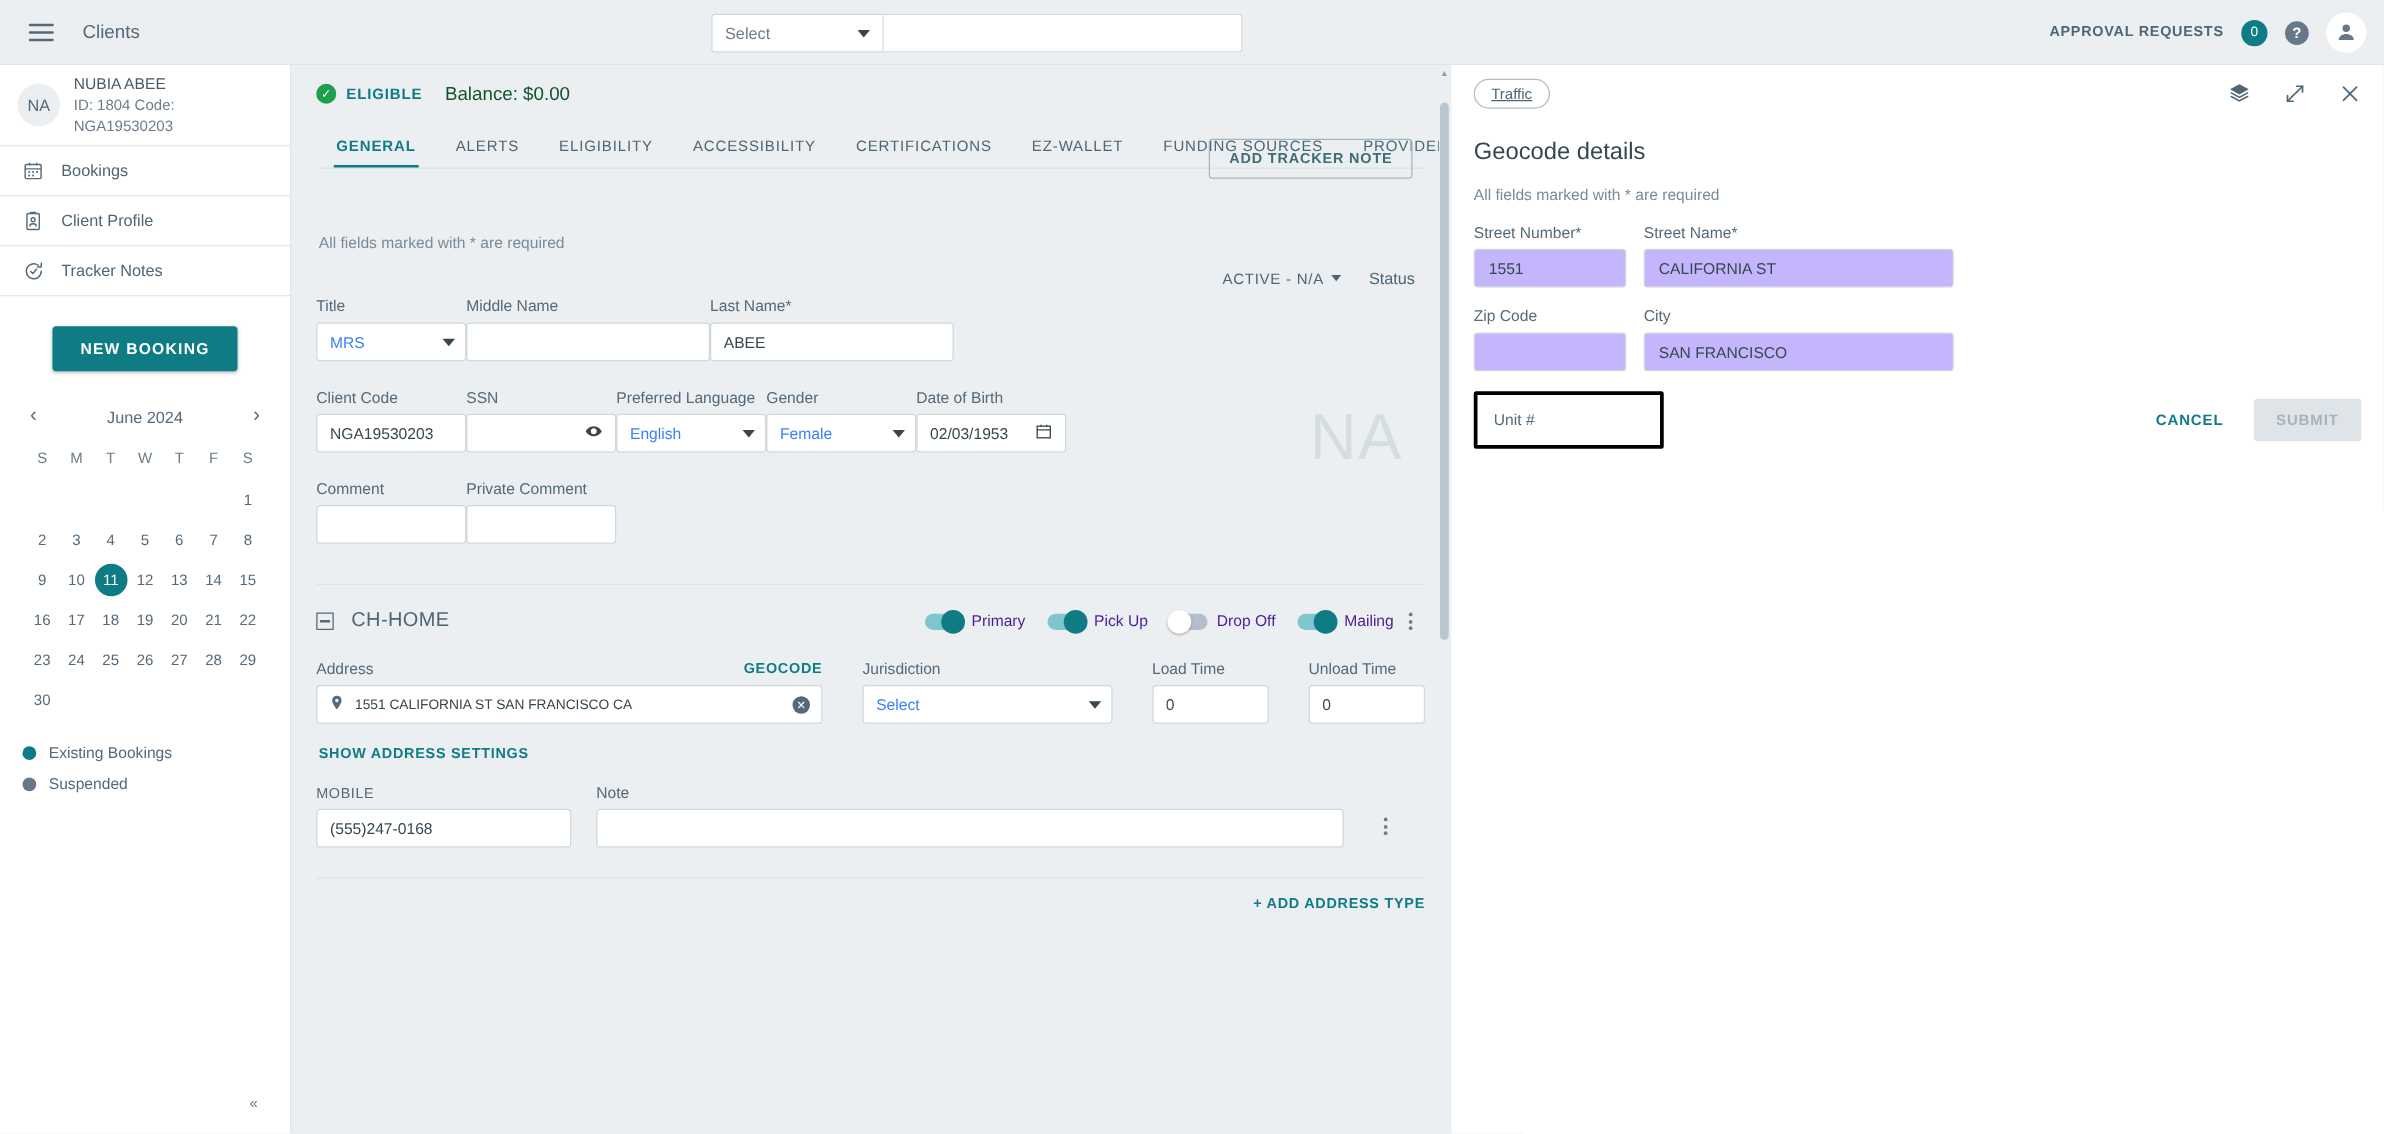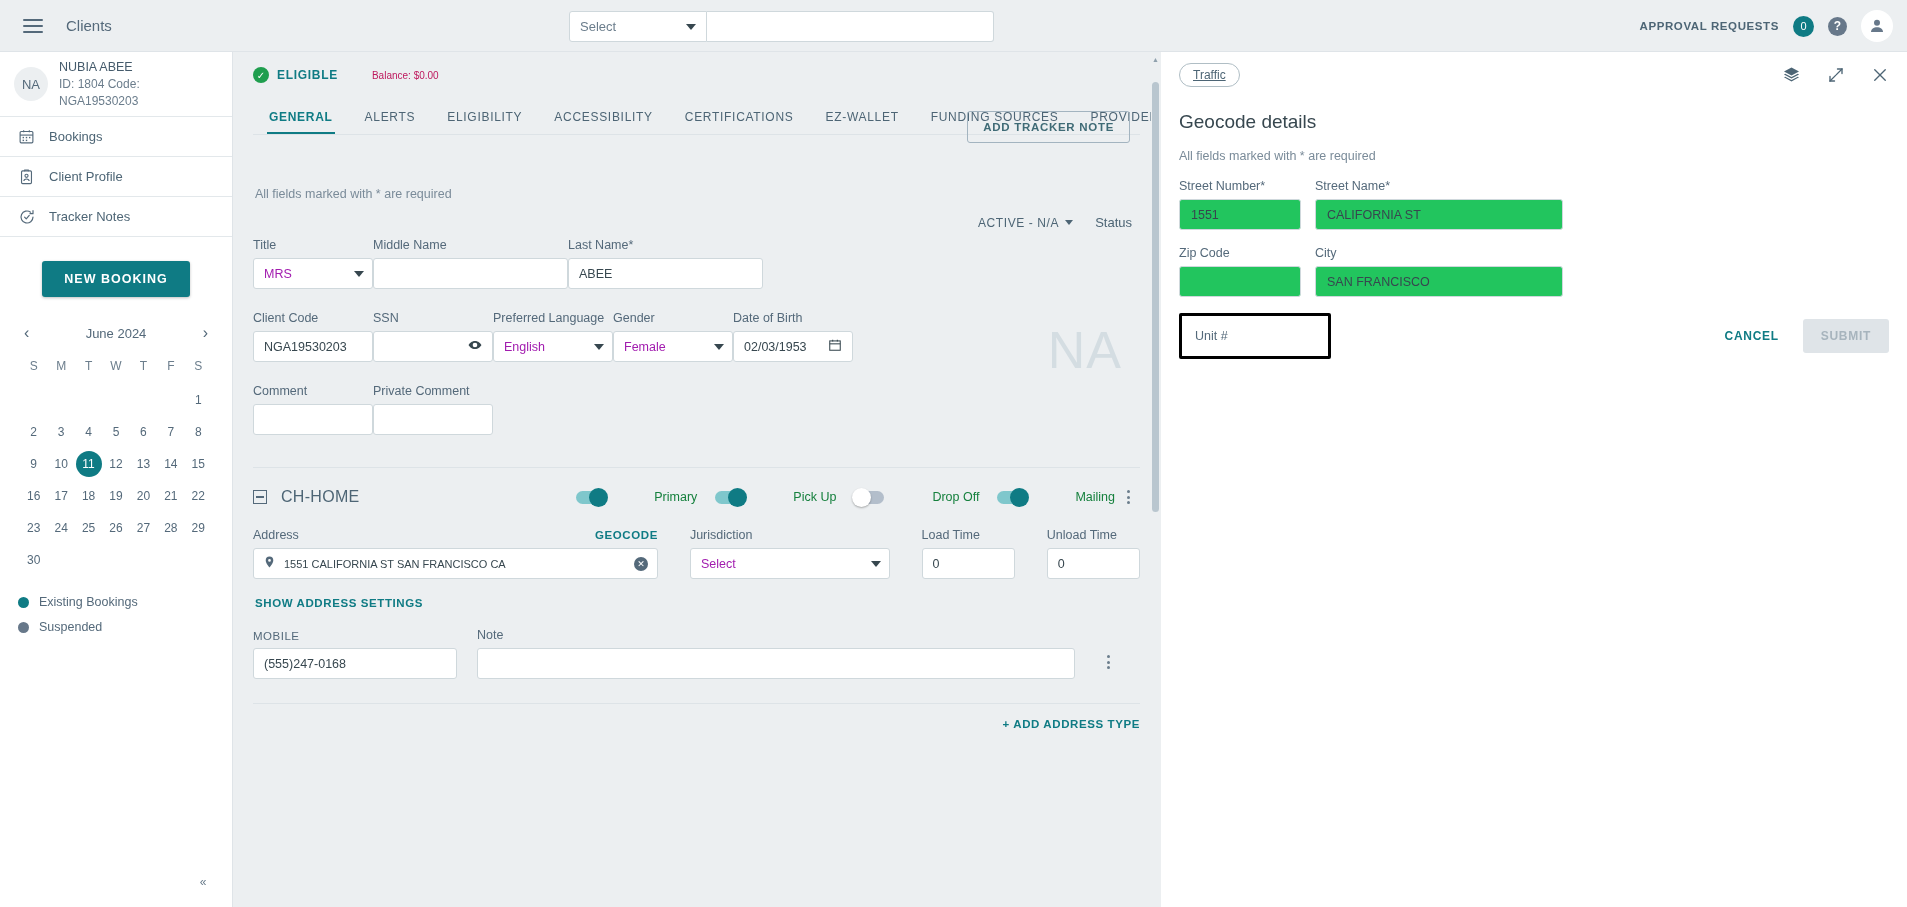--- a/index.html
+++ b/index.html
@@ -125,21 +125,21 @@
     position: absolute; left: 233px; top: 52px; width: 927px; height: 855px;
     background: #eceff1; overflow: hidden;
   }
   .main-inner { padding: 0 20px; }
   .elig-row { display: flex; align-items: center; height: 46px; padding-left: 0px; }
   .check-ic {
     width: 16px; height: 16px; border-radius: 50%; background: #1f9e4e; color: #fff;
     font-size: 10px; display: flex; align-items: center; justify-content: center; flex: 0 0 auto;
   }
   .elig-txt { font-size: 12px; letter-spacing: 0.7px; color: #0f7b84; margin-left: 8px; font-weight: 600; }
-  .bal-txt { font-size: 10px; color: #be185d; margin-left: 34px; }
+  .bal-txt { font-size: 15px; color: #14532d; margin-left: 18px; }
   .tracker-note-btn {
     position: absolute; right: 30px; top: 59px;
     background: transparent; border: 1px solid #a3b4c0; color: #3f6b76;
     border-radius: 3px; padding: 9px 15px; font-size: 11.5px; letter-spacing: 0.7px;
     font-weight: 600; cursor: pointer; font-family: inherit;
   }
 
   .tabs { display: flex; align-items: flex-end; height: 36px; gap: 0; }
   .tab {
     font-size: 12px; letter-spacing: 0.7px; color: #4d6575; padding: 0 16px 10px 16px;
@@ -173,21 +173,21 @@
   }
   .finp input {
     border: none; outline: none; background: transparent; width: 100%;
     font-family: inherit; font-size: 12.5px; color: #37474f;
   }
   .fsel {
     height: 31px; background: #fff; border: 1px solid #cfd8dc; border-radius: 3px;
     display: flex; align-items: center; justify-content: space-between;
     padding: 0 8px 0 10px; cursor: pointer;
   }
-  .fsel span { font-size: 12.5px; color: #a21caf; }
+  .fsel span { font-size: 12.5px; color: #3b82f6; }
   .eye { color: #37474f; font-size: 12px; cursor: pointer; flex: 0 0 auto; }
 
   .sect-divider { height: 1px; background: #dde3e7; margin: 32px 0 0 0; }
 
   .sect-head { display: flex; align-items: center; padding: 18px 4px 0 0; }
   .minus-box {
     width: 14px; height: 14px; border: 1.4px solid #54697a; display: flex;
     align-items: center; justify-content: center; cursor: pointer; flex: 0 0 auto;
   }
   .minus-box i { width: 8px; height: 1.5px; background: #54697a; display: block; }
@@ -198,21 +198,21 @@
   .tg {
     width: 30px; height: 13px; border-radius: 7px; position: relative; flex: 0 0 auto;
   }
   .tg.on { background: #7fc7cc; }
   .tg.off { background: #b3becb; }
   .tg .knob {
     position: absolute; top: -3px; width: 19px; height: 19px; border-radius: 50%;
   }
   .tg.on .knob { right: -2px; background: #0f7b84; }
   .tg.off .knob { left: -2px; background: #fff; box-shadow: 0 1px 2px rgba(0,0,0,0.3); }
-  .tg-lbl { font-size: 12.5px; color: #15803d; margin-left: 41px; }
+  .tg-lbl { font-size: 12.5px; color: #4c1d95; }
   .kebab { display: flex; flex-direction: column; gap: 2.5px; cursor: pointer; padding: 4px 6px; margin-left: 6px; }
   .kebab i { width: 3px; height: 3px; border-radius: 50%; background: #6b7d8c; display: block; }
 
   .geocode-lnk {
     font-size: 11.5px; letter-spacing: 0.6px; color: #0f7b84; font-weight: 600;
     cursor: pointer; margin-left: auto;
   }
   .addr-inp {
     height: 31px; background: #fff; border: 1px solid #cfd8dc; border-radius: 3px;
     display: flex; align-items: center; padding: 0 9px; gap: 8px;
@@ -258,21 +258,21 @@
   .rp-ic { color: #4d6575; cursor: pointer; display: flex; align-items: center; }
 
   .rp-body { padding: 14px 18px 0 18px; }
   .rp-title { font-size: 19px; color: #37474f; font-weight: 400; }
   .rp-note { font-size: 12.5px; color: #7a8b99; padding-top: 16px; }
 
   .rp-grid { display: flex; gap: 14px; padding-top: 16px; }
   .rp-fld-sm { width: 122px; }
   .rp-fld-lg { width: 248px; }
   .rp-inp {
-    height: 31px; background: #22c55e; border: 1px solid #cfd8dc; border-radius: 3px;
+    height: 31px; background: #c4b5fd; border: 1px solid #cfd8dc; border-radius: 3px;
     display: flex; align-items: center; padding: 0 11px;
   }
   .rp-inp input { border: none; outline: none; background: transparent; width: 100%;
                   font-family: inherit; font-size: 12.5px; color: #37474f; }
 
   .unit-row { display: flex; align-items: center; padding-top: 16px; }
   .unit-focus {
     width: 152px; height: 46px; border: 3px solid #000; border-radius: 2px;
     display: flex; align-items: center; padding: 0 13px; background: #fff;
   }

